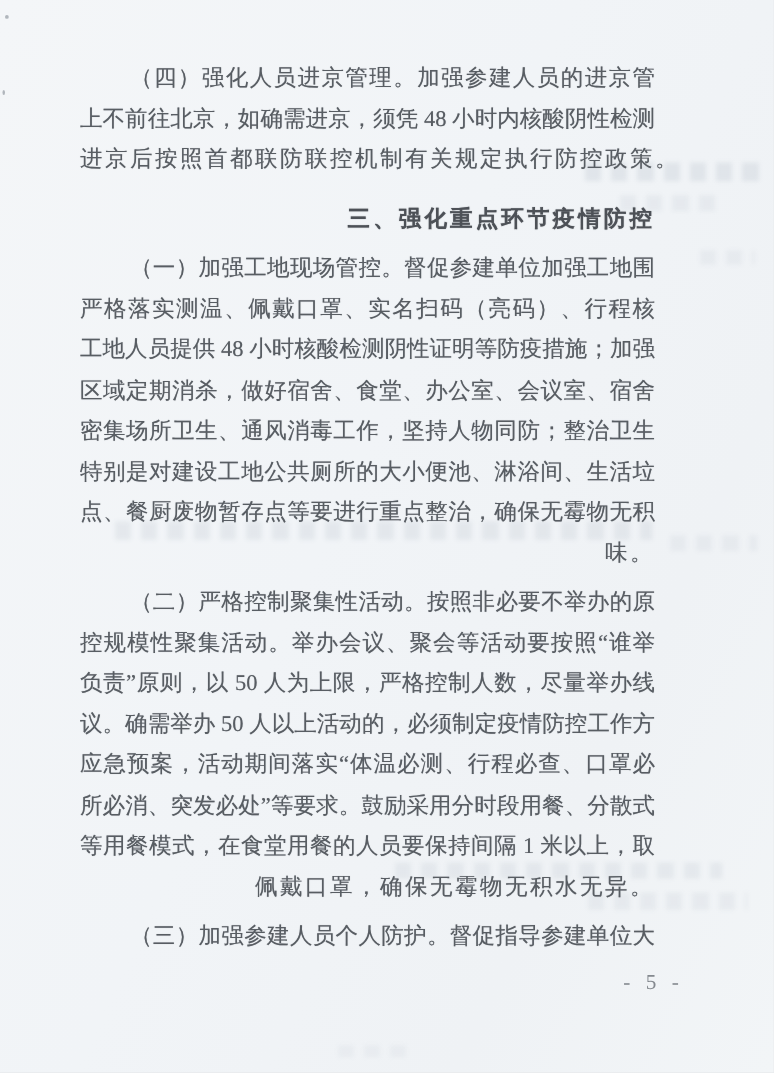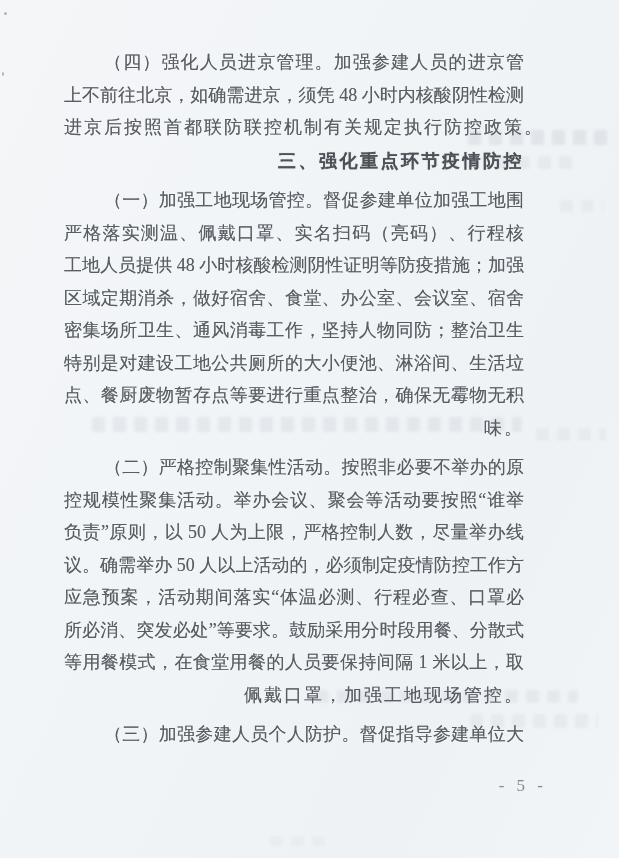--- a/index.html
+++ b/index.html
@@ -19,21 +19,21 @@
   .content {
     position: absolute;
     left: 64px;
     top: 46px;
     width: 460px;
     color: #585d63;
     font-size: 18px;
   }
   .para { margin-top: 7px; }
   .para:first-child { margin-top: 0; }
-  .para.heading { margin-top: 1px; }
+  .para.heading { margin-top: 15px; }
   .line {
     height: 32.5px;
     line-height: 32.5px;
     white-space: nowrap;
     letter-spacing: 2px;
     text-shadow: 0 0 0.6px rgba(88,93,99,0.55);
     text-align: right;
   }
   .line.fill {
     white-space: normal;
@@ -120,21 +120,21 @@
         <div class="line">味。</div>
       </div>
       <div class="para">
         <div class="line fill indent">（二）严格控制聚集性活动。按照非必要不举办的原则，严</div>
         <div class="line fill">控规模性聚集活动。举办会议、聚会等活动要按照“谁举办、谁</div>
         <div class="line fill">负责”原则，以 50 人为上限，严格控制人数，尽量举办线上会</div>
         <div class="line fill">议。确需举办 50 人以上活动的，必须制定疫情防控工作方案和</div>
         <div class="line fill">应急预案，活动期间落实“体温必测、行程必查、口罩必戴、场</div>
         <div class="line fill">所必消、突发必处”等要求。鼓励采用分时段用餐、分散式供餐</div>
         <div class="line fill">等用餐模式，在食堂用餐的人员要保持间隔 1 米以上，取餐时应</div>
-        <div class="line">佩戴口罩，加强工地现场管控。</div>
+        <div class="line">佩戴口罩，确保无霉物无积水无异。</div>
       </div>
       <div class="para">
         <div class="line fill indent">（三）加强参建人员个人防护。督促指导参建单位大力开展</div>
       </div>
     </div>
 
   <div class="page-number">- 5 -</div>
 </div>
 
 </body></html>

